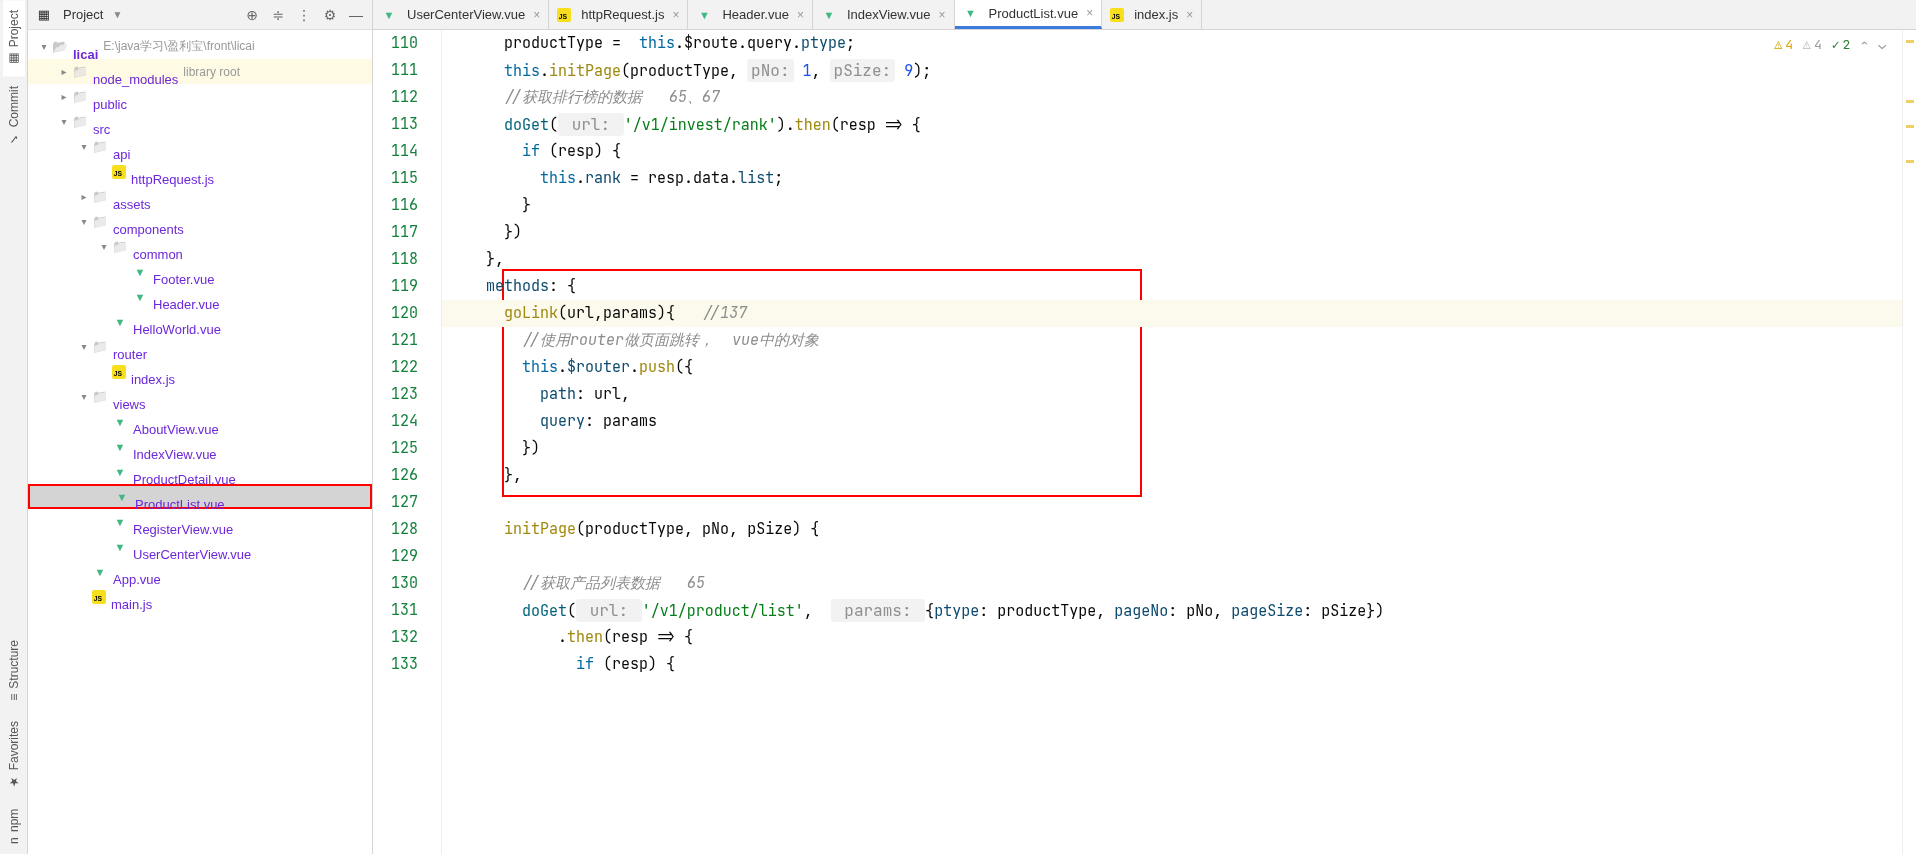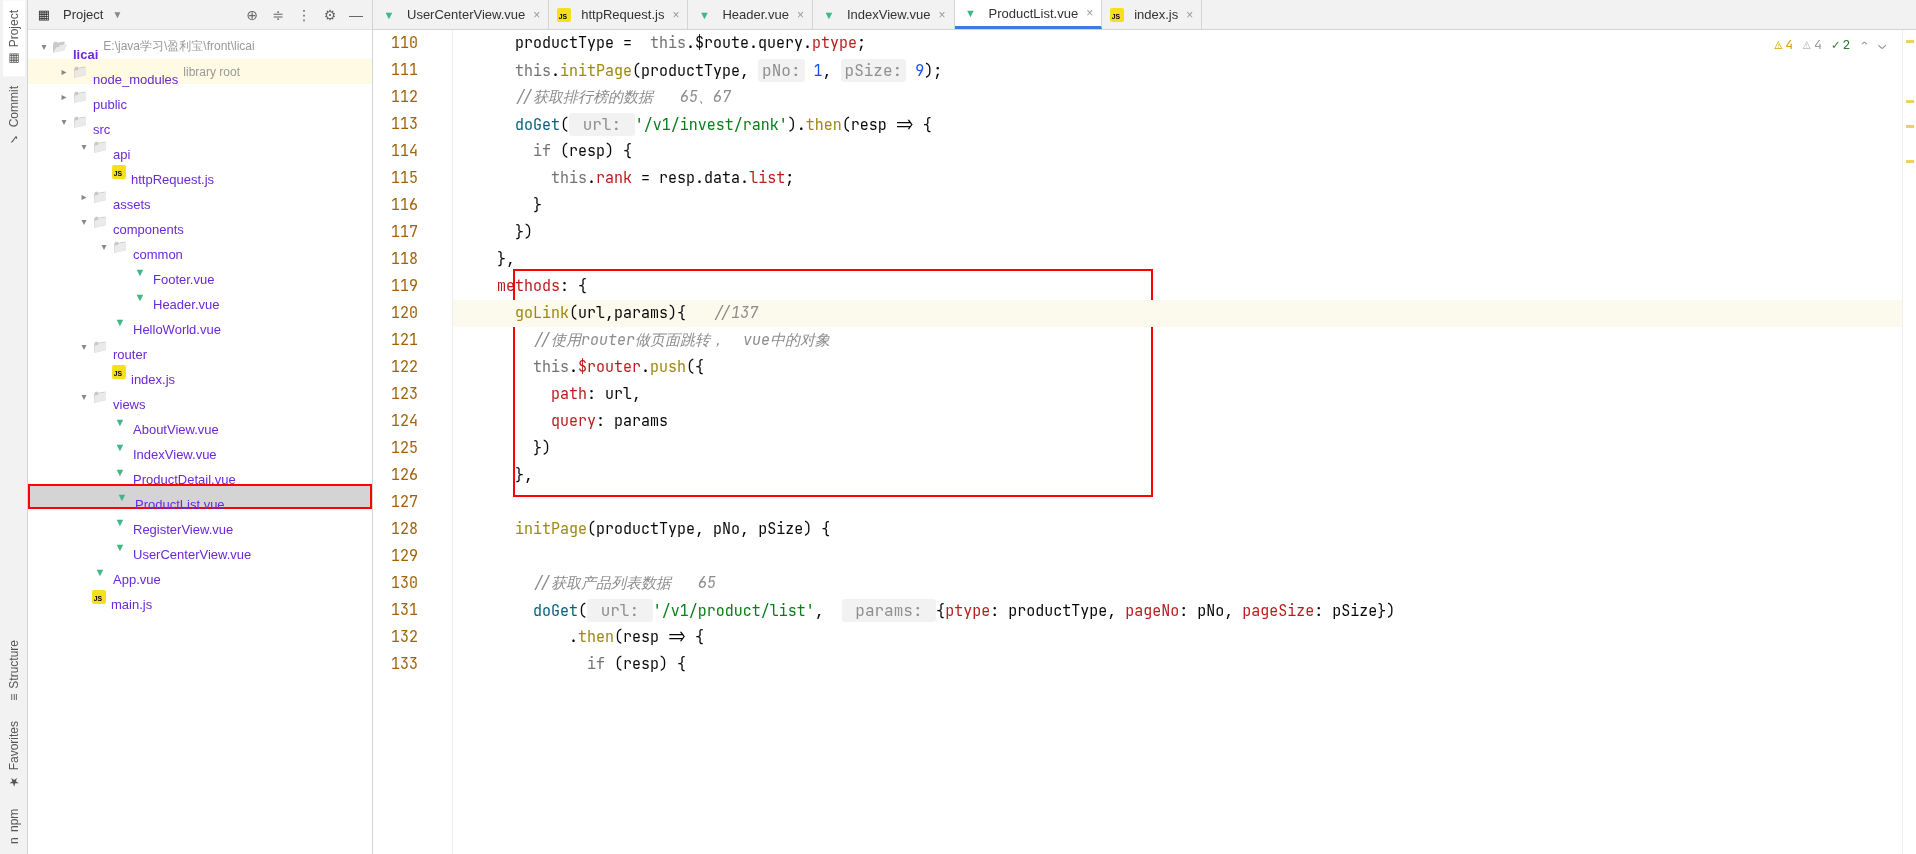--- a/index.html
+++ b/index.html
@@ -30,27 +30,27 @@
 .tree-label { color: #6d28d9; margin-top: 16px; }
 .tree-hint { color: #999; margin-left: 5px; font-size: 12px; }
 .red-box { border: 2px solid #f00; }
 .content-col { flex: 1; display: flex; flex-direction: column; min-width: 0; }
 .body-row { flex: 1; display: flex; min-height: 0; }
 .tabs-bar { height: 30px; display: flex; align-items: stretch; border-bottom: 1px solid #d4d4d4; background: #f2f2f2; overflow: hidden; }
 .tab { display: flex; align-items: center; padding: 0 8px; border-right: 1px solid #d4d4d4; background: #f2f2f2; font-size: 13px; color: #333; cursor: pointer; gap: 5px; }
 .tab.active { background: #fff; border-bottom: 3px solid #3b7cde; }
 .tab-close { color: #999; font-size: 12px; cursor: pointer; margin-left: 3px;}
 .editor-area { flex: 1; display: flex; position: relative; min-height: 0; font-family: "JetBrains Mono", Consolas, monospace; font-size: 15px; }
-.gutter { background: #fff; color: #a16207; text-align: center; padding-right: 12px; border-right: 1px solid #eee; user-select: none; position: relative; }
+.gutter { background: #fff; color: #15803d; text-align: center; padding-right: 1px; border-right: 1px solid #eee; user-select: none; position: relative; }
 .gutter-line { height: 27px; line-height: 27px; padding-left: 18px; padding-right: 22px; position: relative; }
 .code-body { flex: 1; position: relative; overflow: hidden; background: #fff; }
 .code-line { height: 27px; line-height: 27px; white-space: pre; padding-left: 8px; position: relative; }
 .code-line.hl { background: #fcfaed; }
-.kw-orange { color: #737373; }
-.kw-purple { color: #b91c1c; }
+.kw-orange { color: #0369a1; }
+.kw-purple { color: #0c4a6e; }
 .kw-navy { color: #1750eb; }
 .kw-green { color: #067d17; }
 .kw-grey { color: #8c8c8c; font-style: italic; }
 .kw-teal { color: #00627a; }
 .kw-brown { color: #9e880d; }
 .kw-default { color: #080808;}
 .underline { }
 .hint-box { background: #f2f2f2; color: #909090; padding: 1px 4px; border-radius: 3px; font-size: 16px; font-style: normal;}
 .red-rect-code { position: absolute; border: 2.5px solid #f00; pointer-events: none; }
 .top-right-badges { position: absolute; top: 6px; right: 30px; display: flex; gap: 10px; font-size: 13px; align-items: center; z-index: 5;}

